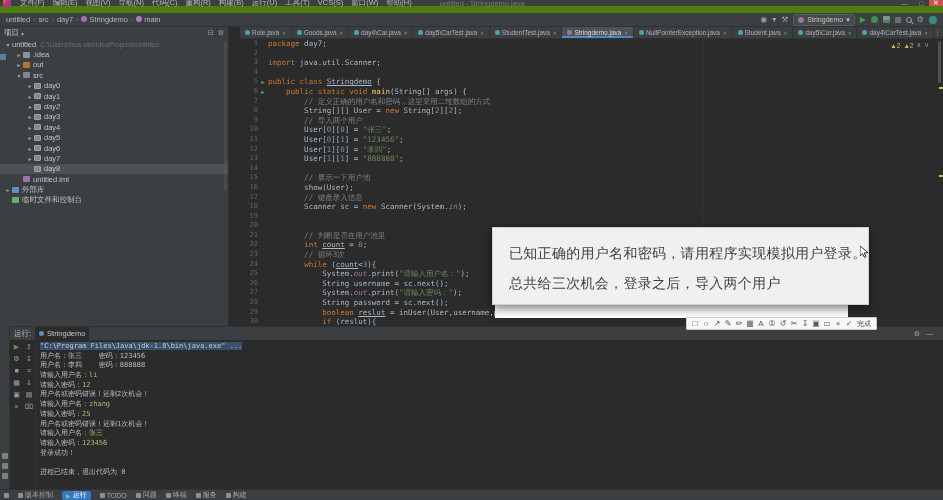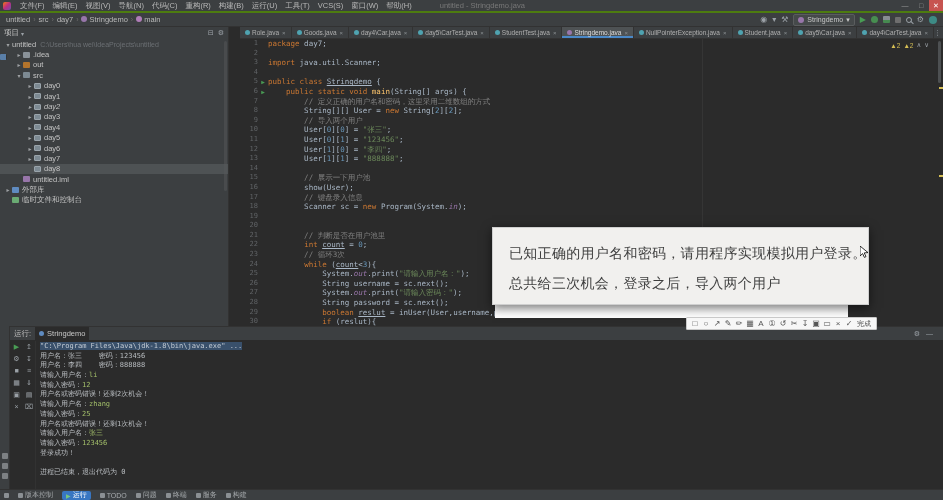--- a/index.html
+++ b/index.html
@@ -1,21 +1,21 @@
 <!DOCTYPE html>
 <html><head>
 <meta charset="utf-8">
 <style>
   html,body{margin:0;padding:0;background:#1e1e1e}
   *{box-sizing:border-box}
   .screen{position:relative;width:943px;height:500px;background:#2b2b2b;overflow:hidden;
     font-family:"Liberation Sans",sans-serif;color:#bbbbbb;-webkit-font-smoothing:none}
   
   .titlebar{position:absolute;left:0;top:0;width:943px;height:13px;background:#3c3f41;
-    display:flex;align-items:center;font-size:7.5px;border-bottom:2px solid #4d7c0f}
+    display:flex;align-items:center;font-size:7.5px;border-bottom:7px solid #4d7c0f}
   .ide-logo{width:8px;height:8px;margin:0 5px 0 3px;border-radius:2px;
     background:linear-gradient(135deg,#f97a12,#b92d82 50%,#6954a8)}
   .menu-item{padding:0 4px;color:#b8b8b8;cursor:default}
   .win-title{color:#787878;margin-left:24px}
   .win-controls{margin-left:auto;display:flex;align-items:center;height:100%}
   .win-btn{width:16px;height:100%;display:flex;align-items:center;justify-content:center;color:#9a9a9a;font-size:7px}
   .win-btn.close{background:#c75450;color:#fff;width:14px}
   
   .navbar{position:absolute;left:0;top:13px;width:943px;height:14px;background:#3c3f41;
     border-bottom:1px solid #323232;display:flex;align-items:center;font-size:7.5px}
@@ -350,21 +350,21 @@
           <div class="cl"><span class="ln">8</span><span class="gslot"></span><span class="p">        String[][] User = </span><span class="k">new</span><span class="p"> String[</span><span class="n">2</span><span class="p">][</span><span class="n">2</span><span class="p">];</span></div>
           <div class="cl"><span class="ln">9</span><span class="gslot"></span><span class="c">        // 导入两个用户</span></div>
           <div class="cl"><span class="ln">10</span><span class="gslot"></span><span class="p">        User[</span><span class="n">0</span><span class="p">][</span><span class="n">0</span><span class="p">] = </span><span class="s">"张三"</span><span class="p">;</span></div>
           <div class="cl"><span class="ln">11</span><span class="gslot"></span><span class="p">        User[</span><span class="n">0</span><span class="p">][</span><span class="n">1</span><span class="p">] = </span><span class="s">"123456"</span><span class="p">;</span></div>
           <div class="cl"><span class="ln">12</span><span class="gslot"></span><span class="p">        User[</span><span class="n">1</span><span class="p">][</span><span class="n">0</span><span class="p">] = </span><span class="s">"李四"</span><span class="p">;</span></div>
           <div class="cl"><span class="ln">13</span><span class="gslot"></span><span class="p">        User[</span><span class="n">1</span><span class="p">][</span><span class="n">1</span><span class="p">] = </span><span class="s">"888888"</span><span class="p">;</span></div>
           <div class="cl"><span class="ln">14</span><span class="gslot"></span></div>
           <div class="cl"><span class="ln">15</span><span class="gslot"></span><span class="c">        // 展示一下用户池</span></div>
           <div class="cl"><span class="ln">16</span><span class="gslot"></span><span class="p">        show(User);</span></div>
           <div class="cl"><span class="ln">17</span><span class="gslot"></span><span class="c">        // 键盘录入信息</span></div>
-          <div class="cl"><span class="ln">18</span><span class="gslot"></span><span class="p">        Scanner sc = </span><span class="k">new</span><span class="p"> Program(System.</span><span class="d">in</span><span class="p">);</span></div>
+          <div class="cl"><span class="ln">18</span><span class="gslot"></span><span class="p">        Scanner sc = </span><span class="k">new</span><span class="p"> Scanner(System.</span><span class="d">in</span><span class="p">);</span></div>
           <div class="cl"><span class="ln">19</span><span class="gslot"></span></div>
           <div class="cl"><span class="ln">20</span><span class="gslot"></span></div>
           <div class="cl"><span class="ln">21</span><span class="gslot"></span><span class="c">        // 判断是否在用户池里</span></div>
           <div class="cl"><span class="ln">22</span><span class="gslot"></span><span class="p">        </span><span class="k">int</span><span class="p"> </span><span class="u">count</span><span class="p"> = </span><span class="n">0</span><span class="p">;</span></div>
           <div class="cl"><span class="ln">23</span><span class="gslot"></span><span class="c">        // 循环3次</span></div>
           <div class="cl"><span class="ln">24</span><span class="gslot"></span><span class="p">        </span><span class="k">while</span><span class="p"> (</span><span class="u">count</span><span class="p">&lt;</span><span class="n">3</span><span class="p">){</span></div>
           <div class="cl"><span class="ln">25</span><span class="gslot"></span><span class="p">            System.</span><span class="d">out</span><span class="p">.print(</span><span class="s">"请输入用户名："</span><span class="p">);</span></div>
           <div class="cl"><span class="ln">26</span><span class="gslot"></span><span class="p">            String username = sc.next();</span></div>
           <div class="cl"><span class="ln">27</span><span class="gslot"></span><span class="p">            System.</span><span class="d">out</span><span class="p">.print(</span><span class="s">"请输入密码："</span><span class="p">);</span></div>
           <div class="cl"><span class="ln">28</span><span class="gslot"></span><span class="p">            String password = sc.next();</span></div>

